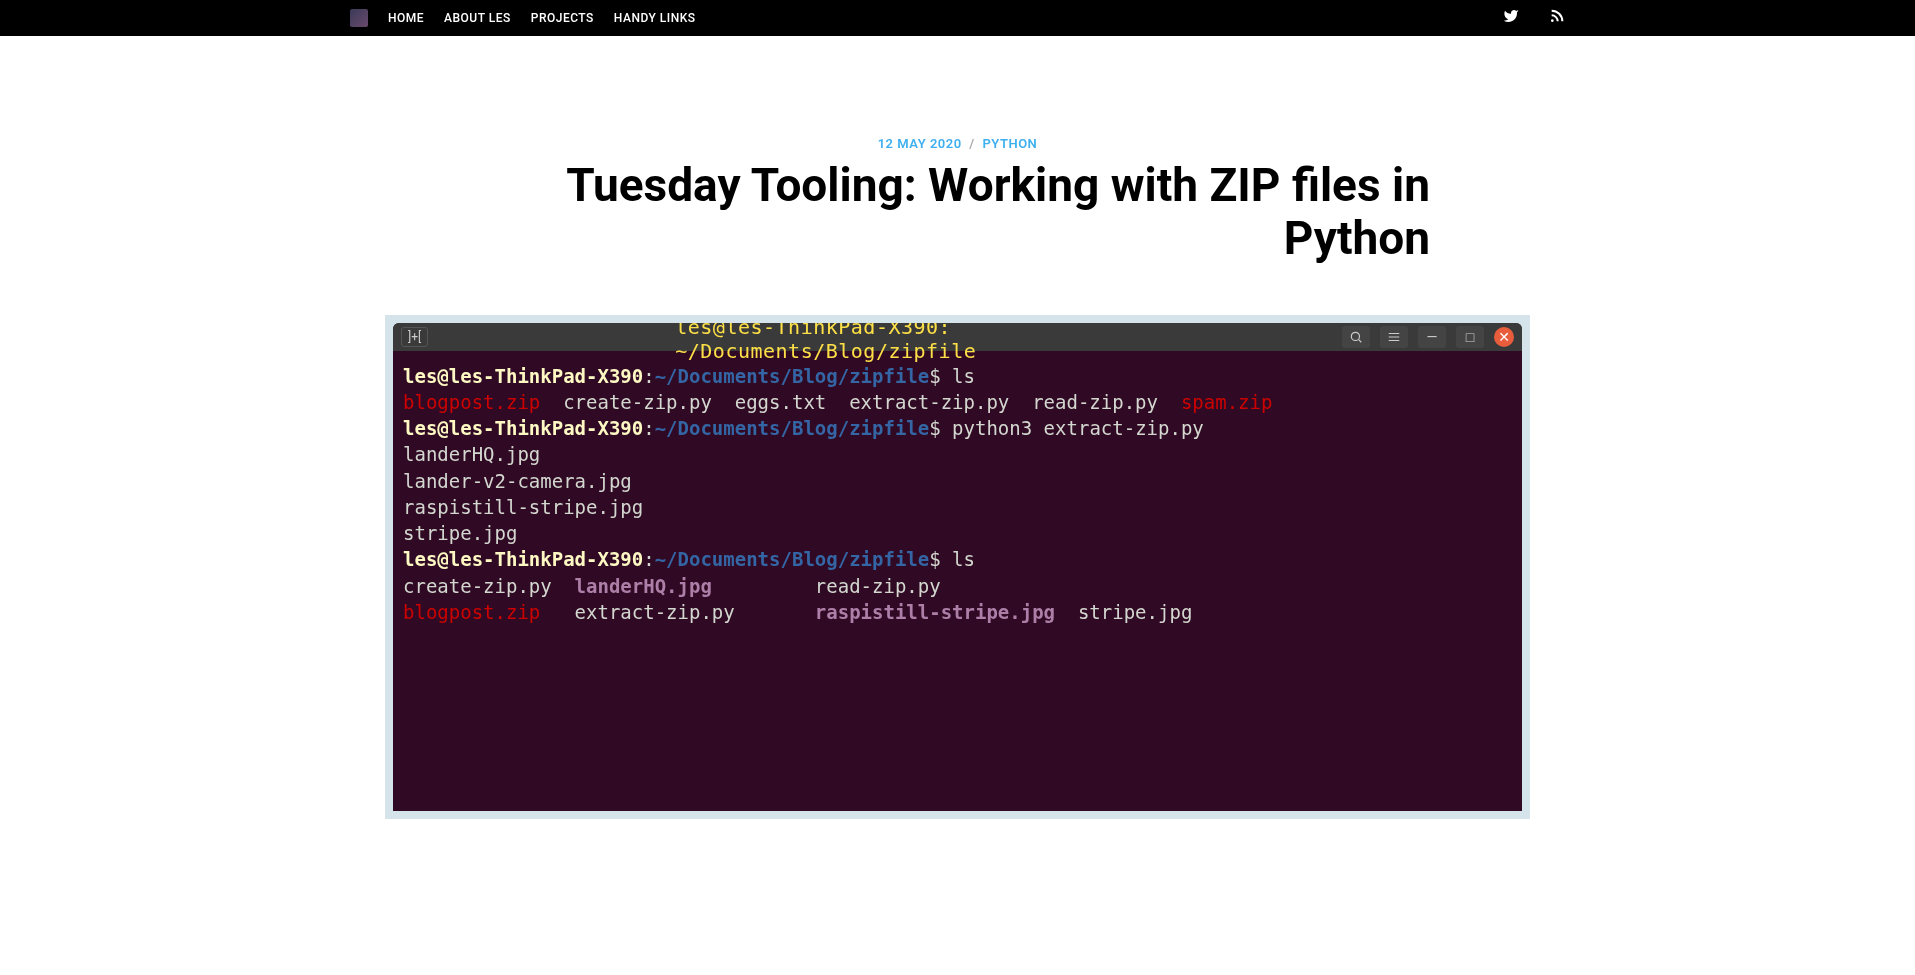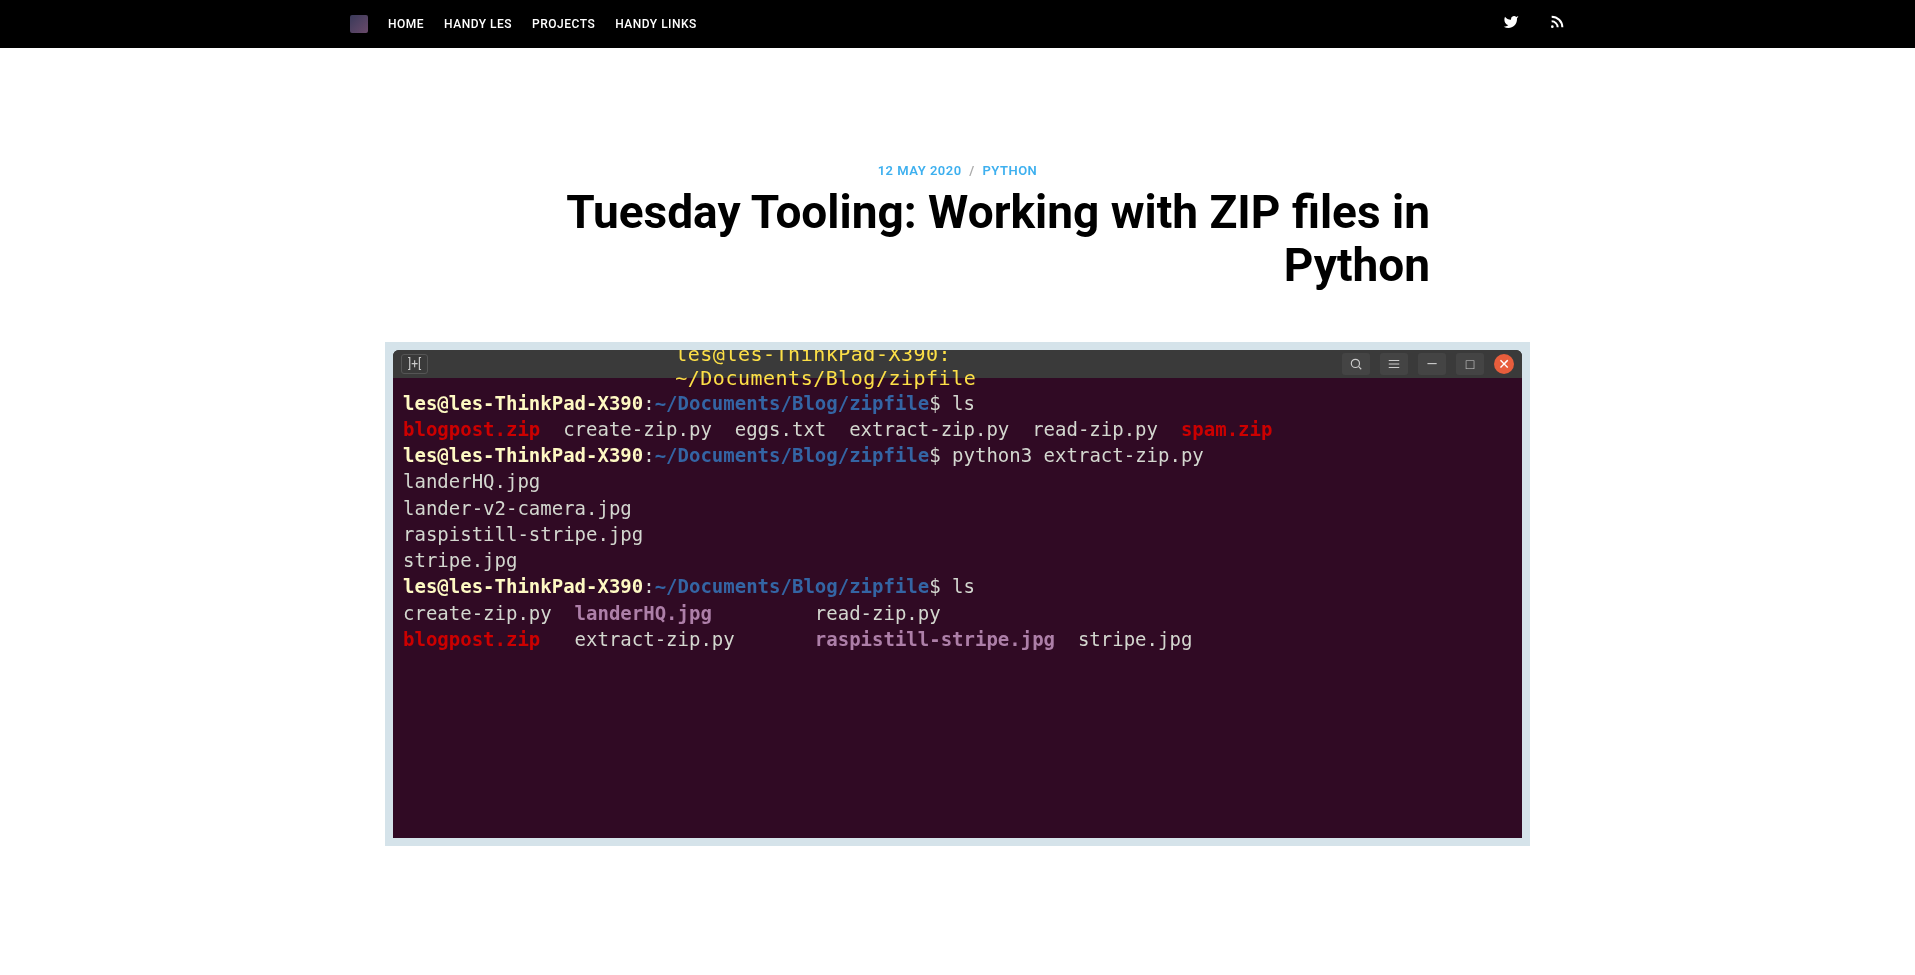--- a/index.html
+++ b/index.html
@@ -7,21 +7,21 @@
       padding: 0;
       box-sizing: border-box;
     }
     body {
       font-family: -apple-system, BlinkMacSystemFont, 'Segoe UI', Roboto, sans-serif;
       background: #fff;
       color: #000;
     }
     .navbar {
       background: #000;
-      height: 48px;
+      height: 36px;
       display: flex;
       align-items: center;
       justify-content: space-between;
       padding: 0 350px;
     }
     .nav-left {
       display: flex;
       align-items: center;
       gap: 20px;
     }
@@ -52,21 +52,21 @@
       color: #fff;
       cursor: pointer;
     }
     .social-icon svg {
       width: 16px;
       height: 16px;
       fill: #fff;
     }
     .content {
       max-width: 1145px;
-      margin: 15px auto;
+      margin: 0 auto;
       padding-top: 100px;
     }
     .post-meta {
       text-align: center;
       font-size: 13px;
       font-weight: 600;
       letter-spacing: 0.5px;
     }
     .post-date {
       color: #3eb0ef;
@@ -153,21 +153,21 @@
       font-size: 19px;
       line-height: 1.38;
       min-height: 460px;
     }
     .term-line {
       white-space: pre;
     }
     .term-green { color: #fef9c3; font-weight: bold; }
     .term-blue { color: #3465a4; font-weight: bold; }
     .term-white { color: #d3d7cf; }
-    .term-red { color: #cc0000; font-weight: bold; }
+    .term-red { color: #cc0000; font-weight: normal; }
     .term-purple { color: #ad7fa8; font-weight: bold; }
     .cursor-block {
       display: inline-block;
       width: 12px;
       height: 22px;
       border: 2px solid #d3d7cf;
       vertical-align: middle;
       margin-left: 6px;
     }
     ::-webkit-scrollbar {
@@ -182,21 +182,21 @@
     }
   </style>
 </head>
 <body>
 
 <nav class="navbar">
   <div class="nav-left">
     <div class="logo"></div>
     <div class="nav-links">
       <a class="nav-link">HOME</a>
-      <a class="nav-link">HANDY LES</a>
+      <a class="nav-link">ABOUT LES</a>
       <a class="nav-link">PROJECTS</a>
       <a class="nav-link">HANDY LINKS</a>
     </div>
   </div>
   <div class="nav-right">
     <span class="social-icon">
       <svg viewBox="0 0 24 24">
           <path d="M23 3a10.9 10.9 0 01-3.14 1.53 4.48 4.48 0 00-7.86 3v1A10.66 10.66 0 013 4s-4 9 5 13a11.64 11.64 0 01-7 2c9 5 20 0 20-11.5a4.5 4.5 0 00-.08-.83A7.72 7.72 0 0023 3z"></path>
         </svg>
     </span>

